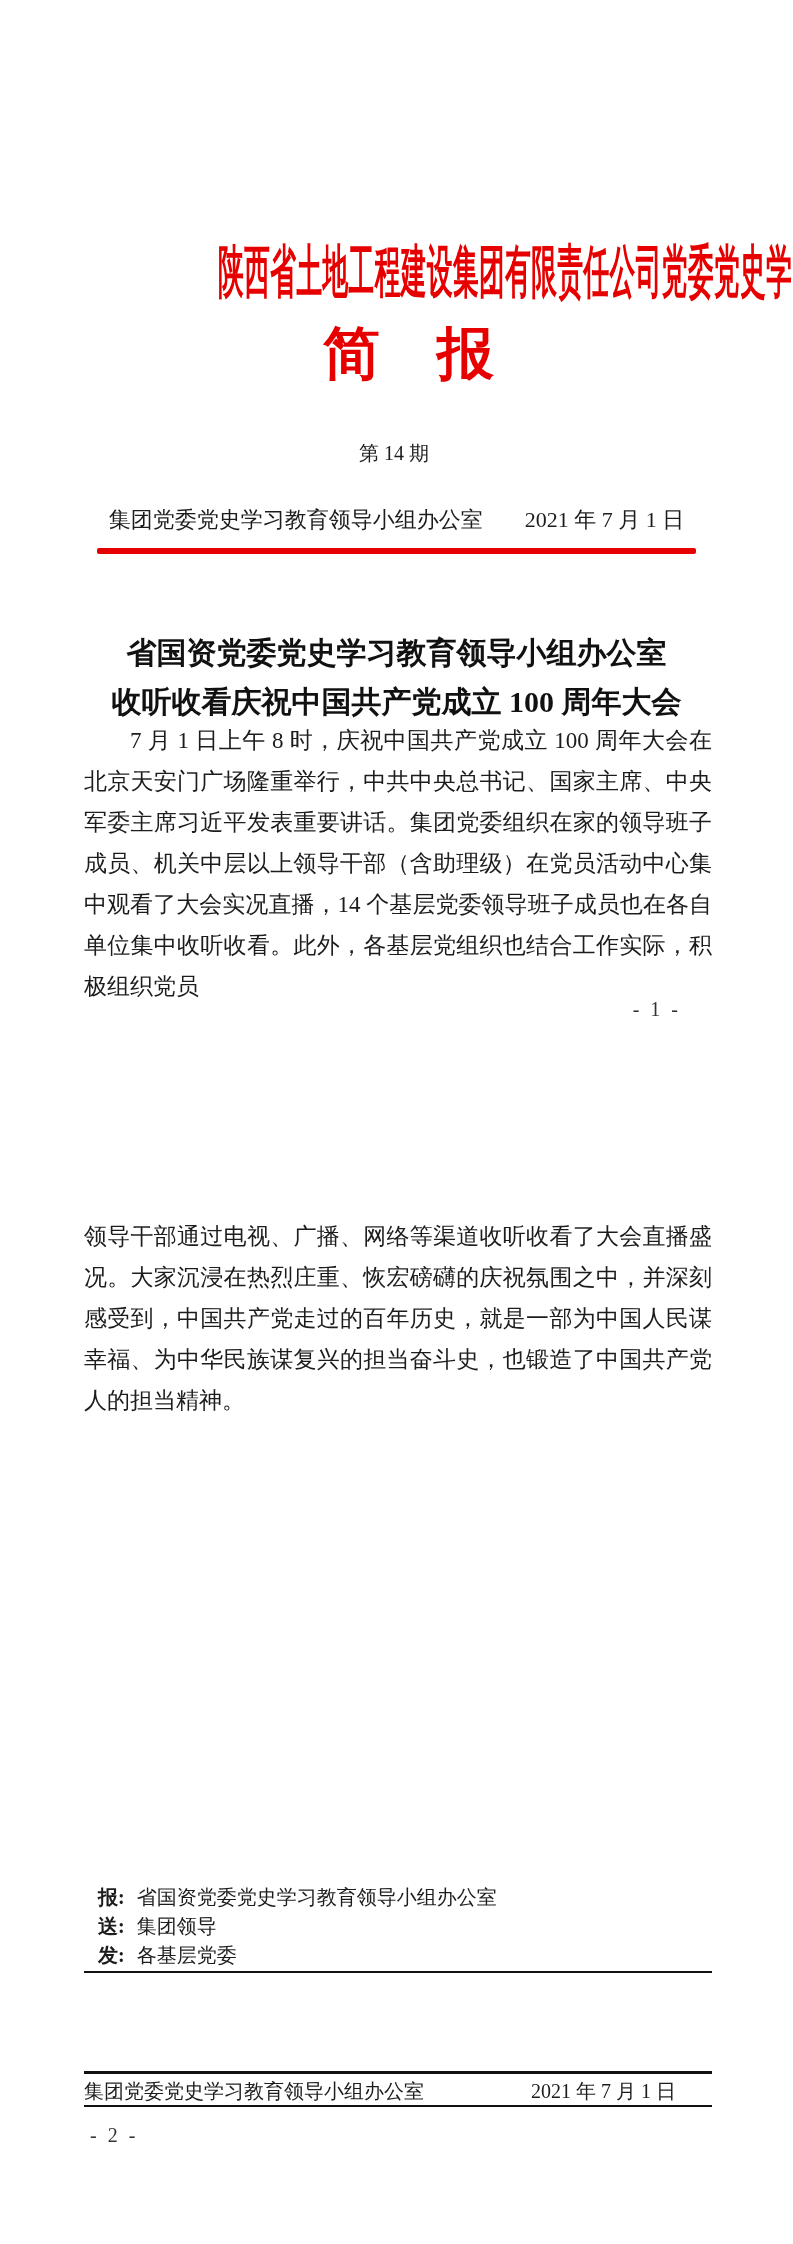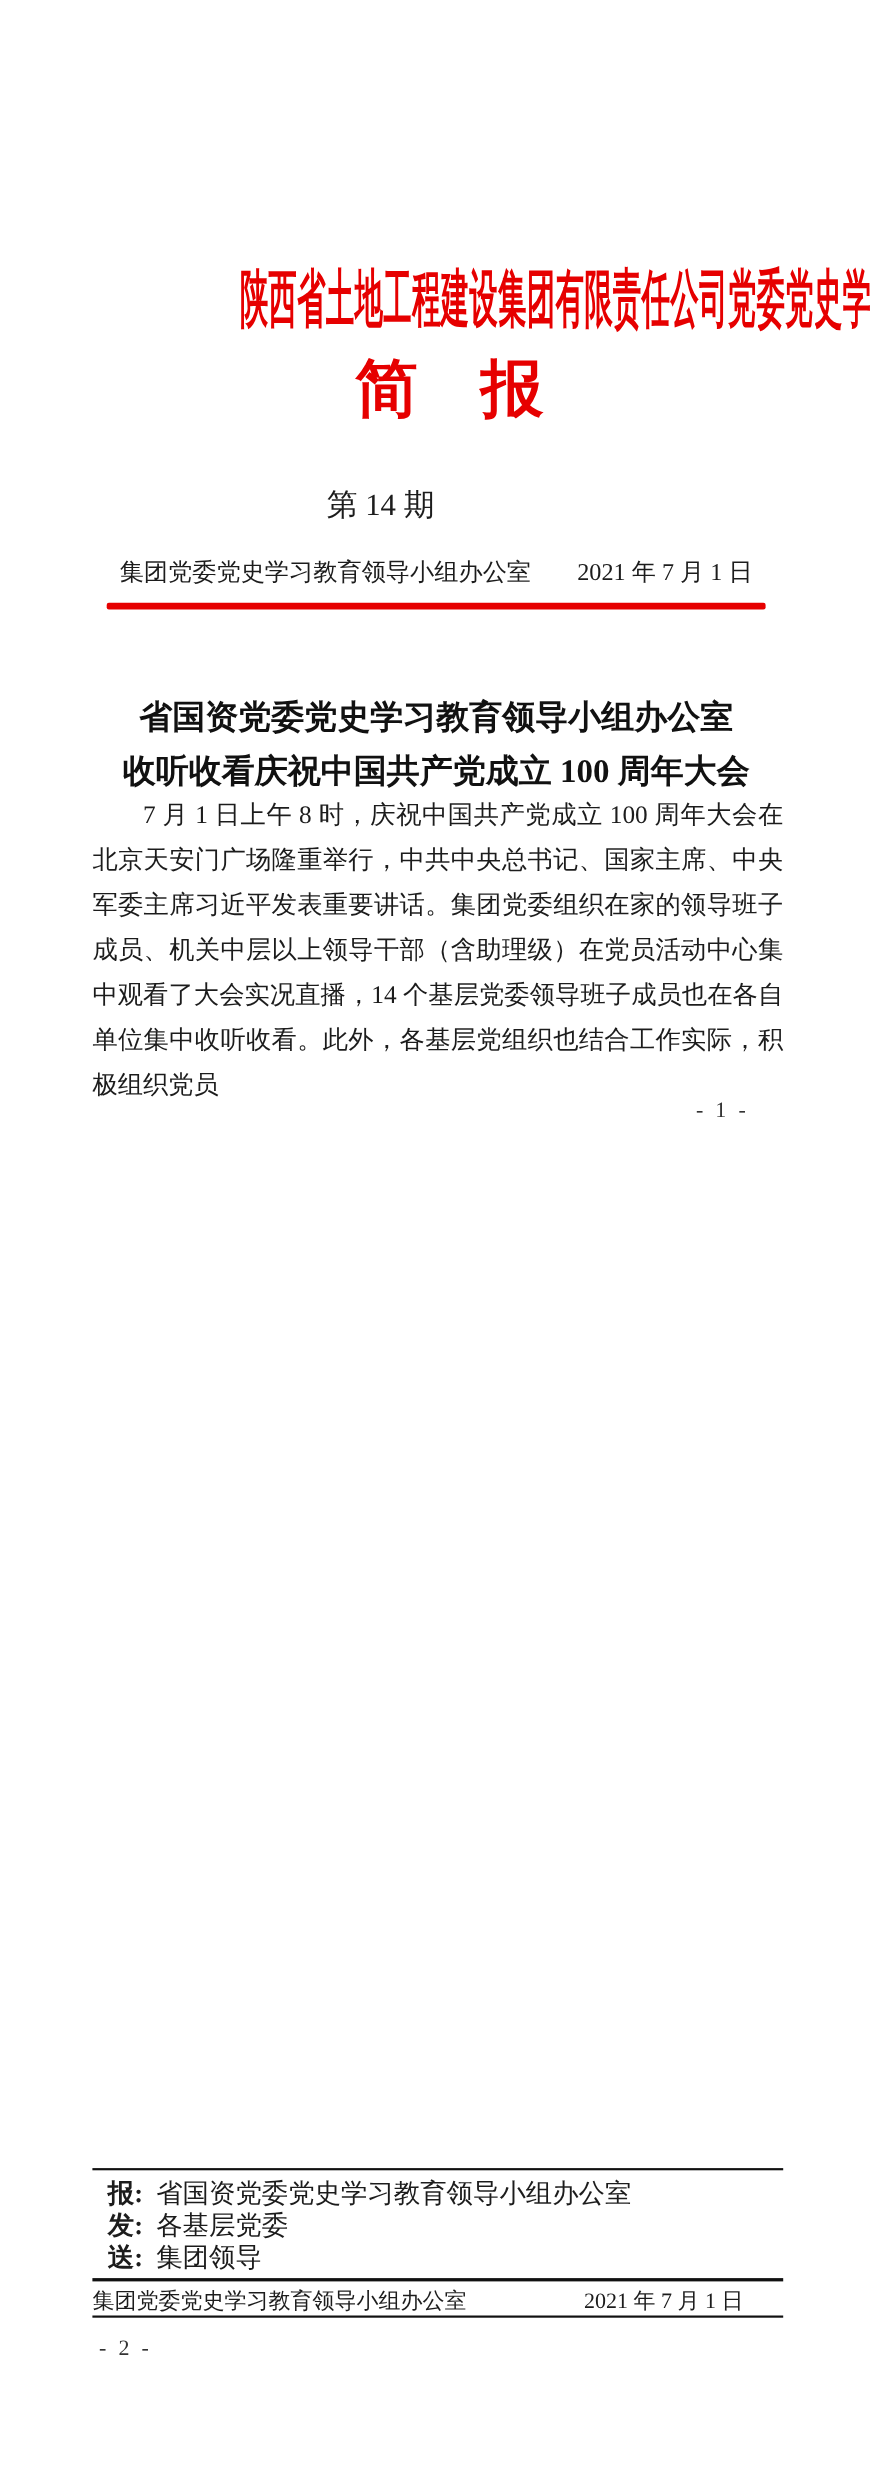--- a/index.html
+++ b/index.html
@@ -34,21 +34,22 @@
     text-align: center;
     font-size: 57px;
     font-weight: 700;
     color: #e60000;
     white-space: pre;
     font-family: Liberation Serif, serif;
   }
   .issue-no {
     top: 440px; left: 0; width: 692px;
     text-align: center;
-    font-size: 28px;
+    font-size: 20px;
+    padding-left: 48px;
   }
   .issue-row {
     top: 505px; left: 0; width: 793px;
     display: flex;
     justify-content: center;
     gap: 42px;
     font-size: 22px;
   }
   .red-rule {
     top: 548px; left: 97px;
@@ -95,22 +96,22 @@
     color: #333;
   }
 
   
   .footer-rule { left: 84px; width: 628px; background: #111; }
   .rule-top    { top: 1971px; height: 2px; }
   .rule-mid    { top: 2071px; height: 3px; }
   .rule-bottom { top: 2105px; height: 2px; }
 
   .footer-rows {
-    top: 1981px; left: 98px; width: 614px;
-    font-size: 24px;
+    top: 1883px; left: 98px; width: 614px;
+    font-size: 20px;
     line-height: 29px;
   }
   .footer-rows .label {
     font-weight: 700;
     margin-right: 12px;
   }
   .footer-office-row {
     top: 2078px; left: 84px; width: 628px;
     display: flex;
     justify-content: space-between;
@@ -135,32 +136,33 @@
   <div>省国资党委党史学习教育领导小组办公室</div>
   <div>收听收看庆祝中国共产党成立 100 周年大会</div>
 </div>
 
 <div class="abs body-block body-p1">
   <p class="indent">7 月 1 日上午 8 时，庆祝中国共产党成立 100 周年大会在北京天安门广场隆重举行，中共中央总书记、国家主席、中央军委主席习近平发表重要讲话。集团党委组织在家的领导班子成员、机关中层以上领导干部（含助理级）在党员活动中心集中观看了大会实况直播，14 个基层党委领导班子成员也在各自单位集中收听收看。此外，各基层党组织也结合工作实际，积极组织党员</p>
 </div>
 <div class="abs pageno-1">- 1 -</div>
 
 <div class="abs body-block body-p2">
+  <p class="no-indent">领导干部通过电视、广播、网络等渠道收听收看了大会直播盛况。大家沉浸在热烈庄重、恢宏磅礴的庆祝氛围之中，并深刻感受到，中国共产党走过的百年历史，就是一部为中国人民谋幸福、为中华民族谋复兴的担当奋斗史，也锻造了中国共产党人的担当精神。</p>
 </div>
 
 <div class="abs footer-rule rule-top"></div>
 <div class="abs footer-rows">
   <div>
     <span class="label">报:</span><span>省国资党委党史学习教育领导小组办公室</span>
   </div>
   <div>
-    <span class="label">发:</span><span>各基层党委</span>
+    <span class="label">送:</span><span>集团领导</span>
   </div>
   <div>
-    <span class="label">送:</span><span>集团领导</span>
+    <span class="label">发:</span><span>各基层党委</span>
   </div>
 </div>
 <div class="abs footer-rule rule-mid"></div>
 <div class="abs footer-office-row">
   <span>集团党委党史学习教育领导小组办公室</span>
   <span>2021 年 7 月 1 日</span>
 </div>
 <div class="abs footer-rule rule-bottom"></div>
 <div class="abs pageno-2">- 2 -</div>
 

